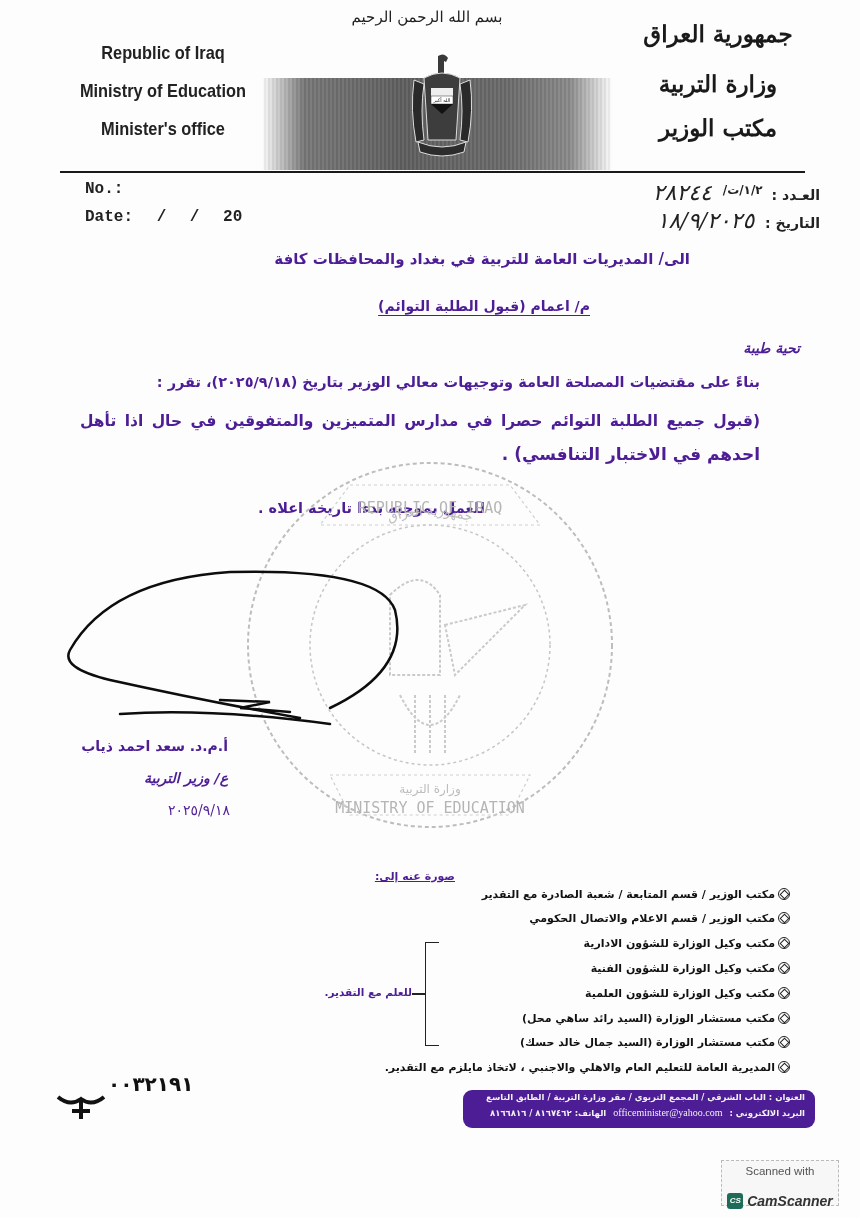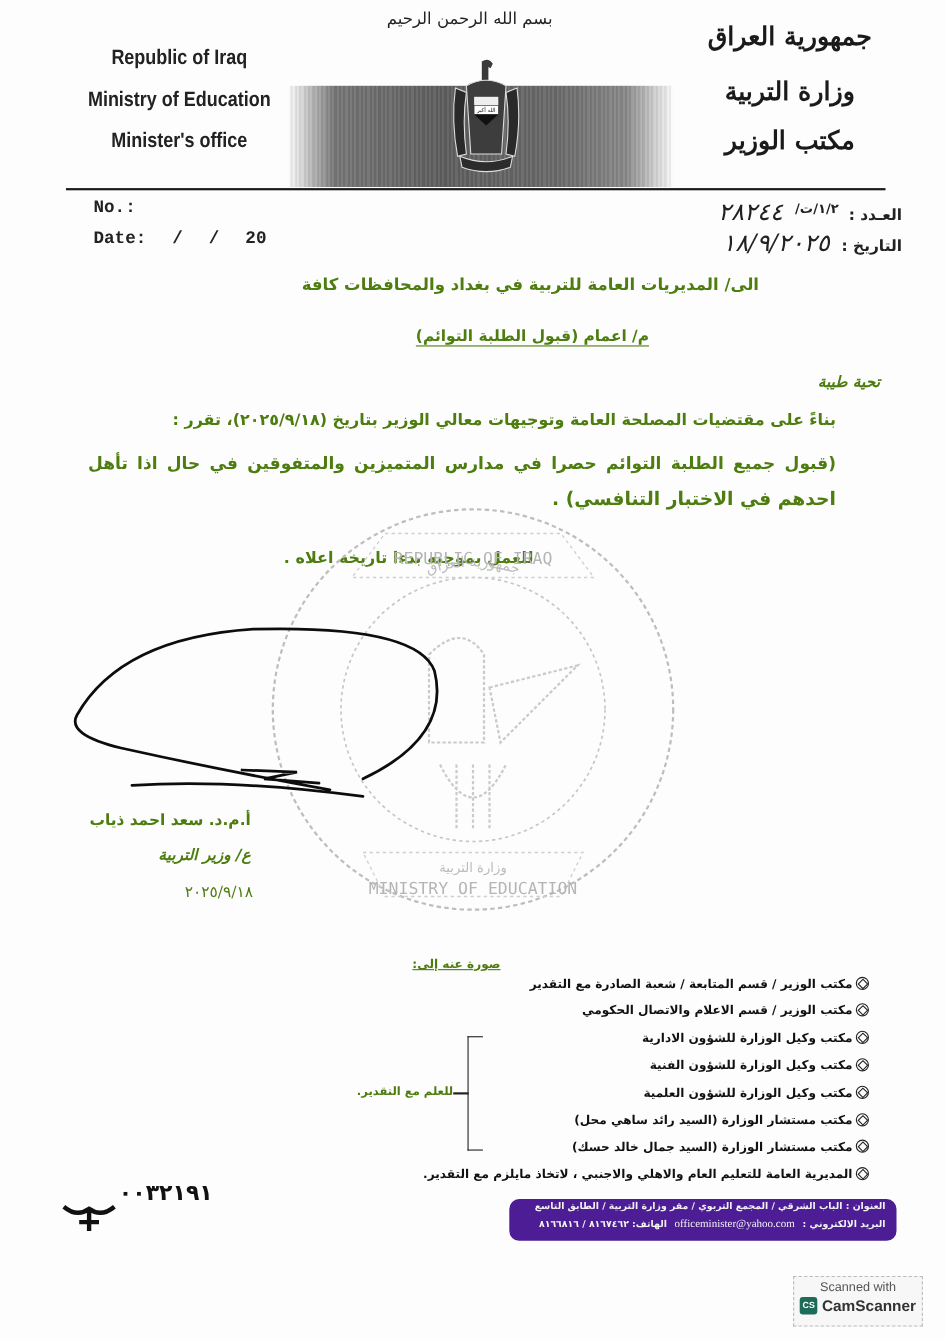--- a/index.html
+++ b/index.html
@@ -30,21 +30,21 @@
   .meta-en { position: absolute; left: 85px; font-family: Liberation Mono, monospace; font-weight: bold; font-size: 16px; color: #222; }
   .meta-no { top: 180px; }
   .meta-date { top: 208px; word-spacing: 14px; }
   .meta-ar { position: absolute; right: 40px; direction: rtl; font-family: "DejaVu Sans", sans-serif; font-weight: bold; font-size: 14px; color: #222; }
   .meta-ar-no { top: 180px; }
   .meta-ar-date { top: 208px; }
   .hand { font-family: "DejaVu Serif", serif; font-weight: normal; font-size: 22px; font-style: italic; margin-right: 6px; }
   .hand-small { font-size: 12px; vertical-align: super; margin-right: 4px; }
 
   
-  .ar { position: absolute; direction: rtl; font-family: "DejaVu Sans", sans-serif; font-weight: bold; color: #4d7c0f; white-space: nowrap; }
+  .ar { position: absolute; direction: rtl; font-family: "DejaVu Sans", sans-serif; font-weight: bold; color: #4c1d95; white-space: nowrap; }
   .to-line { top: 250px; right: 170px; font-size: 15px; }
   .subject { top: 298px; right: 270px; font-size: 14px; text-decoration: underline; text-underline-offset: 4px; }
   .greeting { top: 340px; right: 60px; font-size: 14px; font-style: italic; }
   .para1 { top: 374px; right: 100px; font-size: 14.5px; }
   .para2a { top: 412px; right: 100px; font-size: 15.5px; word-spacing: 3px; }
   .para2b { top: 444px; right: 100px; font-size: 17px; }
   .para3 { top: 500px; right: 375px; font-size: 14.5px; }
 
   
   .stamp { position: absolute; left: 240px; top: 455px; width: 380px; height: 380px; }
@@ -68,21 +68,21 @@
   .serial { position: absolute; left: 108px; top: 1072px; font-family: "DejaVu Sans", sans-serif; font-weight: bold; font-size: 20px; letter-spacing: 4px; direction: rtl; color: #111; }
   .follow-line { top: 1102px; right: 430px; font-size: 11.5px; }
   .follow-name { font-size: 14px; }
   .follow-mark { position: absolute; left: 56px; top: 1093px; width: 50px; height: 28px; }
   .address-box { position: absolute; left: 463px; top: 1090px; width: 352px; height: 38px; background: #4c1d95; border-radius: 9px; color: #f2f2f2; direction: rtl; padding: 0 10px; font-family: "DejaVu Sans", sans-serif; font-weight: bold; font-size: 8.5px; line-height: 15px; white-space: nowrap; }
   .address-box .email { font-family: "Liberation Serif", serif; font-weight: normal; font-size: 10px; direction: ltr; unicode-bidi: embed; margin: 0 4px; }
 
   
   .cs-badge { position: absolute; left: 721px; top: 1160px; width: 118px; height: 46px; border: 1px dashed #bbb; background: #f7f7f7; text-align: center; font-family: "Liberation Sans", sans-serif; }
   .cs-top { font-size: 11.5px; color: #555; margin-top: 4px; }
-  .cs-row { display: flex; align-items: flex-start; justify-content: center; gap: 4px; margin-top: 2px; }
+  .cs-row { display: flex; align-items: flex-start; justify-content: center; gap: 4px; margin-top: 16px; font-style: italic; }
   .cs-logo { width: 16px; height: 16px; background: #1e6b5a; border-radius: 3px; color: #fff; font-size: 8px; font-weight: bold; line-height: 16px; text-align: center; }
   .cs-name { font-size: 14px; font-weight: bold; color: #333; }
 </style>
 </head>
 <body>
 
 <div class="page">
 
   <div class="basmala">بسم الله الرحمن الرحيم</div>
 

